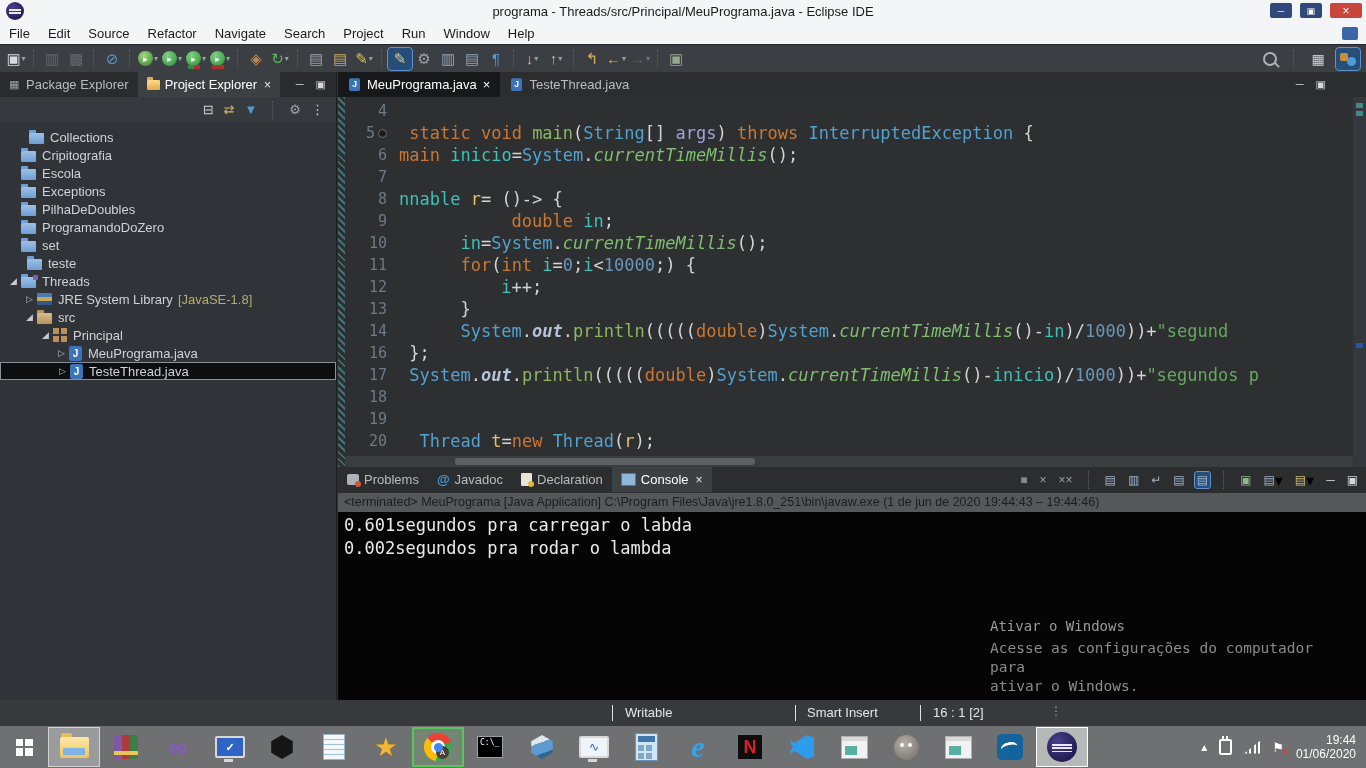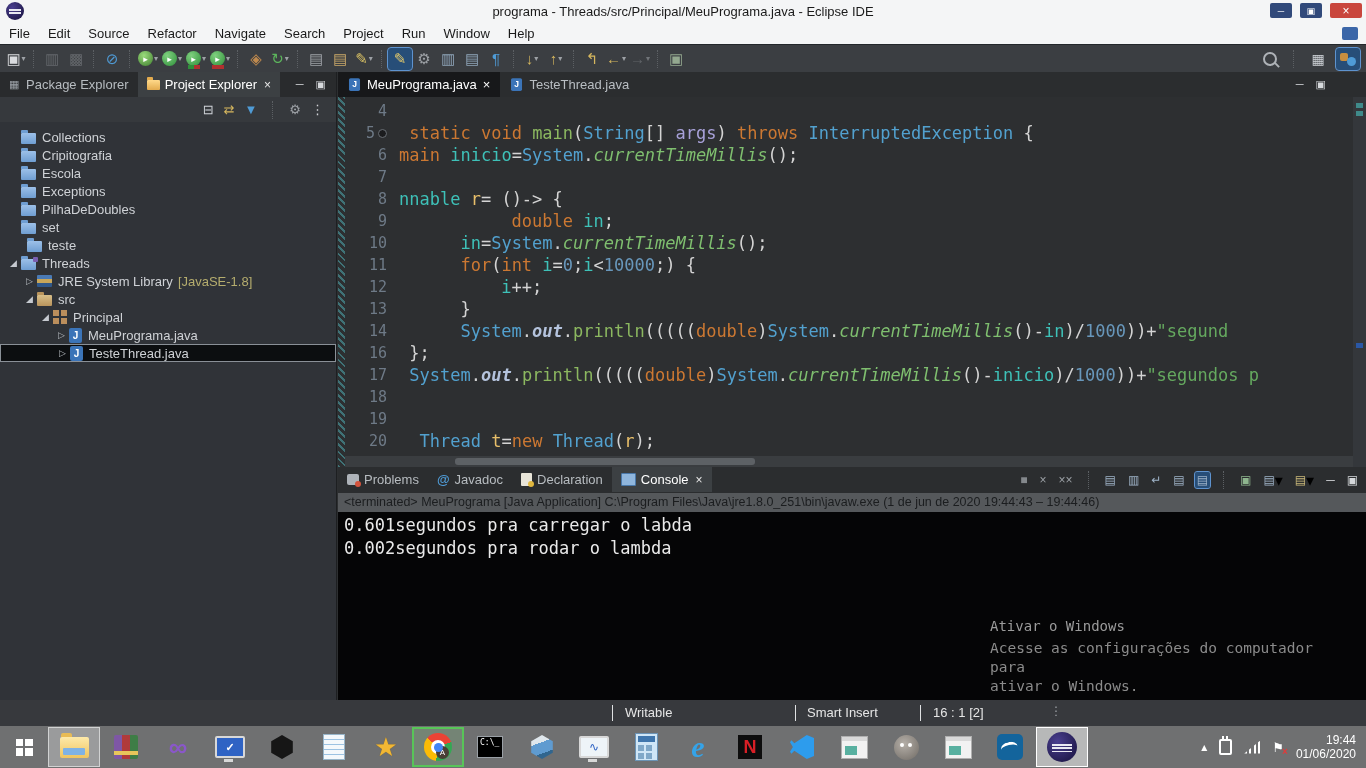--- a/index.html
+++ b/index.html
@@ -357,44 +357,49 @@
     </div>
     <div id="explorer-toolbar">
         <span class="g" style="color: rgb(207, 211, 216);">⊟</span>
         <span class="g" style="color: rgb(213, 182, 94);">⇄</span>
         <span class="g" style="color: rgb(79, 155, 214);">▼</span>
         <span class="tb-sep"></span>
         <span class="g" style="color: rgb(157, 161, 166);">⚙</span>
         <span class="g" style="color: rgb(208, 211, 215);">⋮</span>
       </div>
     <div id="tree">
+        <div class="trow" style="padding-left: 6px; margin-left: 8px;">
+          <span class="arr"></span>
+          <span class="ticon folder-b"></span>
+          <span>Collections</span>
+        </div>
         <div class="trow" style="padding-left: 6px;">
           <span class="arr"></span>
           <span class="ticon folder-b"></span>
-          <span>Collections</span>
+          <span>Cripitografia</span>
         </div>
         <div class="trow" style="padding-left: 6px;">
           <span class="arr"></span>
           <span class="ticon folder-b"></span>
-          <span>Cripitografia</span>
+          <span>Escola</span>
         </div>
         <div class="trow" style="padding-left: 6px;">
           <span class="arr"></span>
           <span class="ticon folder-b"></span>
-          <span>Escola</span>
+          <span>Exceptions</span>
         </div>
         <div class="trow" style="padding-left: 6px;">
           <span class="arr"></span>
           <span class="ticon folder-b"></span>
-          <span>Exceptions</span>
+          <span>PilhaDeDoubles</span>
         </div>
         <div class="trow" style="padding-left: 6px;">
           <span class="arr"></span>
           <span class="ticon folder-b"></span>
-          <span>PilhaDeDoubles</span>
+          <span>ProgramandoDoZero</span>
         </div>
         <div class="trow" style="padding-left: 6px;">
           <span class="arr"></span>
           <span class="ticon folder-b"></span>
           <span>set</span>
         </div>
         <div class="trow" style="padding-left: 12px;">
           <span class="arr"></span>
           <span class="ticon folder-b"></span>
           <span>teste</span>

